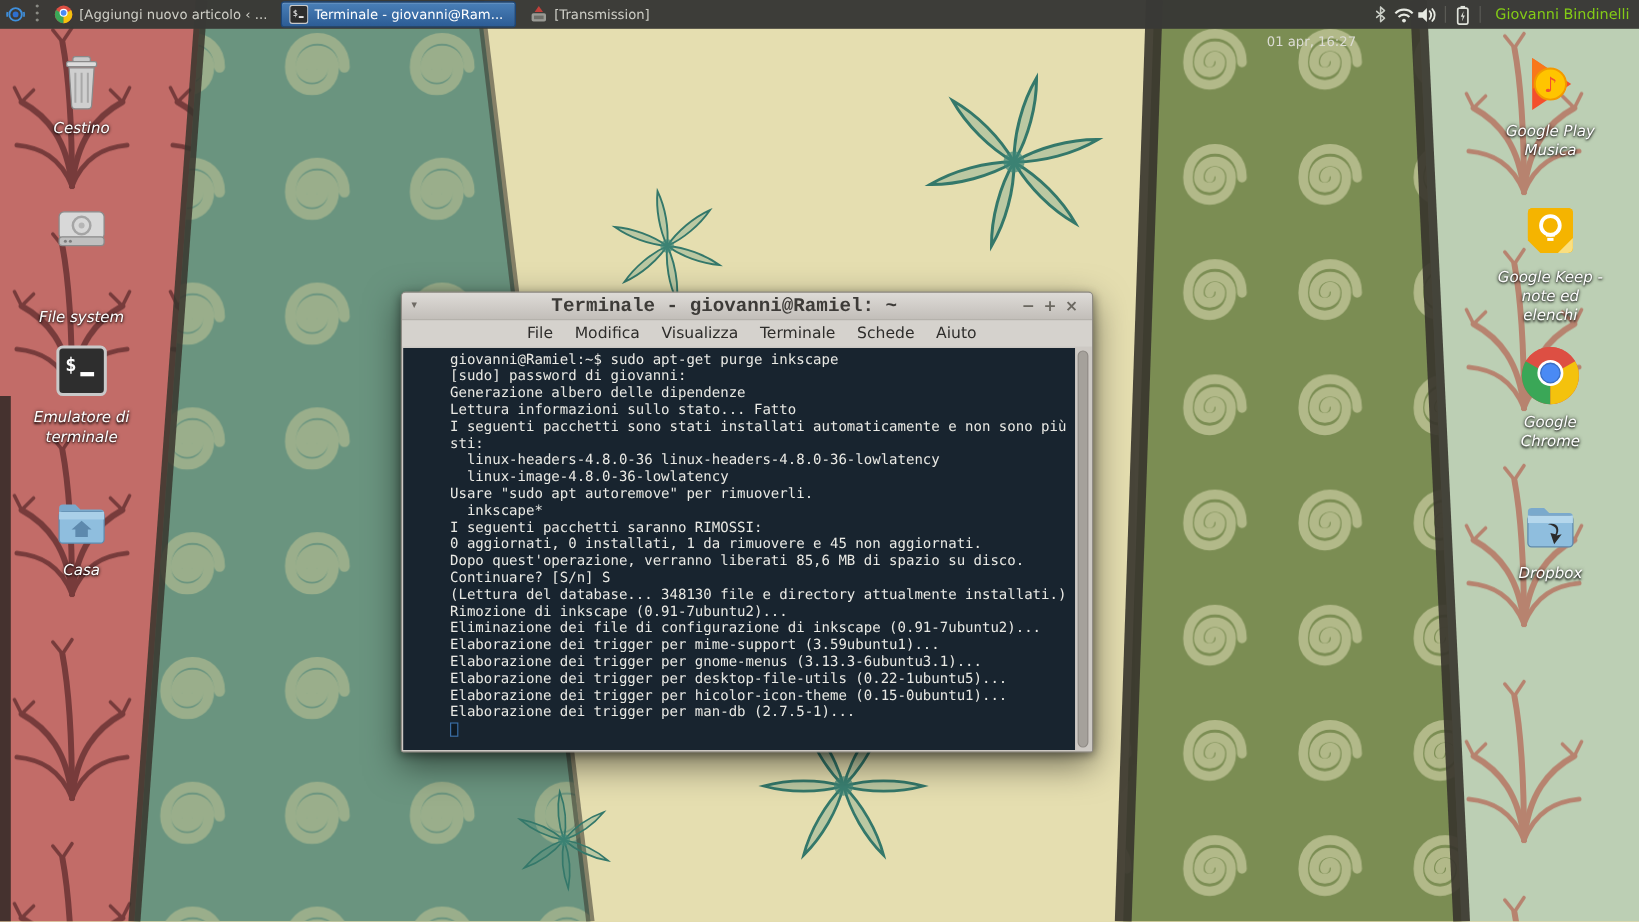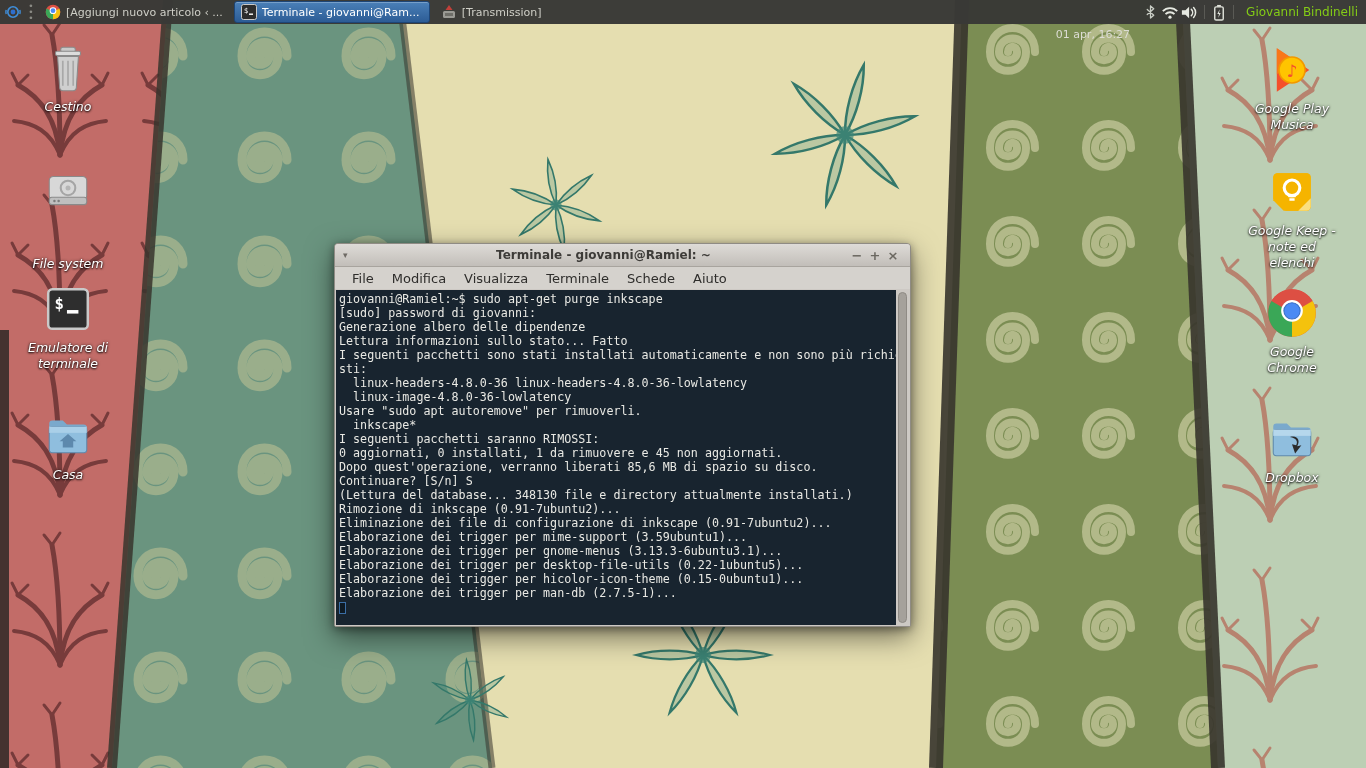--- a/index.html
+++ b/index.html
@@ -35,29 +35,29 @@
   .desk-item .dlabel { margin-top:5px; max-width:96px; text-align:center; font-size:12.5px; line-height:16px;
                        color:#ffffff; text-shadow:0 1px 2px rgba(0,0,0,.95), 0 0 3px rgba(0,0,0,.7);font-style:italic; }
 
   
   .terminal-window { position:absolute; left:334px; top:243px; width:577px; height:384px; z-index:30;
                      border-radius:4px 4px 2px 2px; box-shadow:0 10px 28px rgba(0,0,0,.5), 0 2px 8px rgba(0,0,0,.4);
                      background:#cdc9c4; border:1px solid #8f8b84; display:flex; flex-direction:column; }
   .titlebar { height:23px; border-radius:3px 3px 0 0; background:linear-gradient(#dedbd7,#c2beb9);
               border-bottom:1px solid #a8a49e; display:flex; align-items:center; padding:0 8px; flex:0 0 23px; }
   .titlebar .menu-arrow { color:#6e6a64; font-size:9px; width:16px; }
-  .titlebar .title { flex:1; text-align:center; font-size:12px; font-weight:bold; color:#3d3b38; }
+  .titlebar .title { flex:1; text-align:center; font-size:16px; font-weight:bold; color:#3d3b38;font-family:Liberation Mono, monospace; }
   .win-btn { width:18px; text-align:center; color:#6b6861; font-size:13px; font-weight:bold; line-height:23px; }
   .menubar { height:22px; background:#d5d2cd; display:flex; align-items:center; padding-left:8px;
-             font-size:13px; color:#2e2d2b; flex:0 0 22px; }
+             font-size:13px; color:#2e2d2b; flex:0 0 22px;justify-content:center; }
   .menubar .menu-item { padding:0 9px; }
   .term-wrap { flex:1; display:flex; background:#cdc9c4; padding:1px; }
   .term-screen { flex:1; background:#18242f; overflow:hidden; padding:2px 0 0 3px; }
   .term-line { font-family:"DejaVu Sans Mono","Liberation Mono",monospace; font-size:11.7px;
-               line-height:14px; color:#e9e9e4; white-space:pre; }
+               line-height:14px; color:#e9e9e4; white-space:pre;margin-left:36px; }
   .cursor { display:inline-block; width:7px; height:12px; border:1px solid #3b6ea5; background:#0e1a24;
             vertical-align:middle; margin-top:1px; }
   .term-scrollbar { width:13px; background:#cdc9c4; position:relative; flex:0 0 13px; }
   .term-scrollbar .thumb { position:absolute; left:2px; right:2px; top:2px; bottom:2px;
                            background:#a5a19b; border:1px solid #8f8b85; border-radius:6px; }
 </style>
 </head>
 <body>
 
 <svg class="wallpaper" width="1366" height="768" viewBox="0 0 1366 768">

